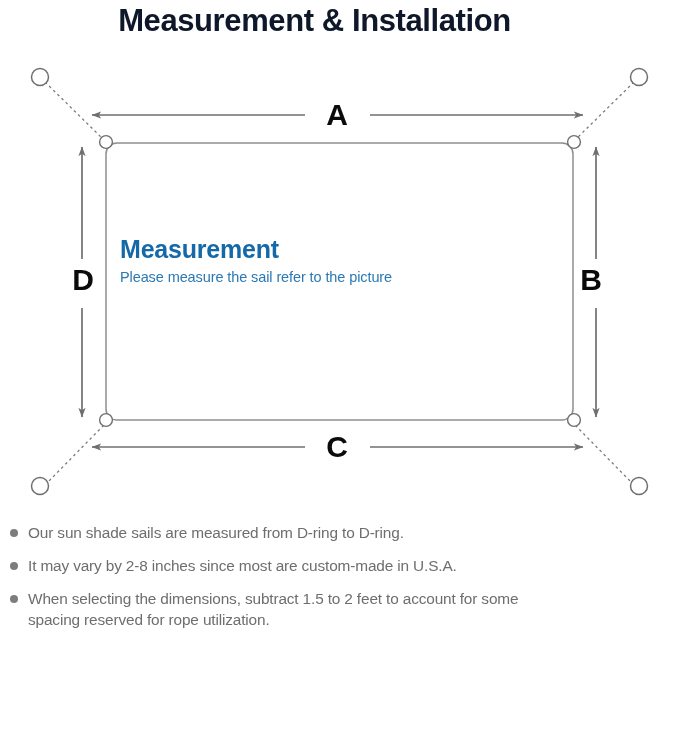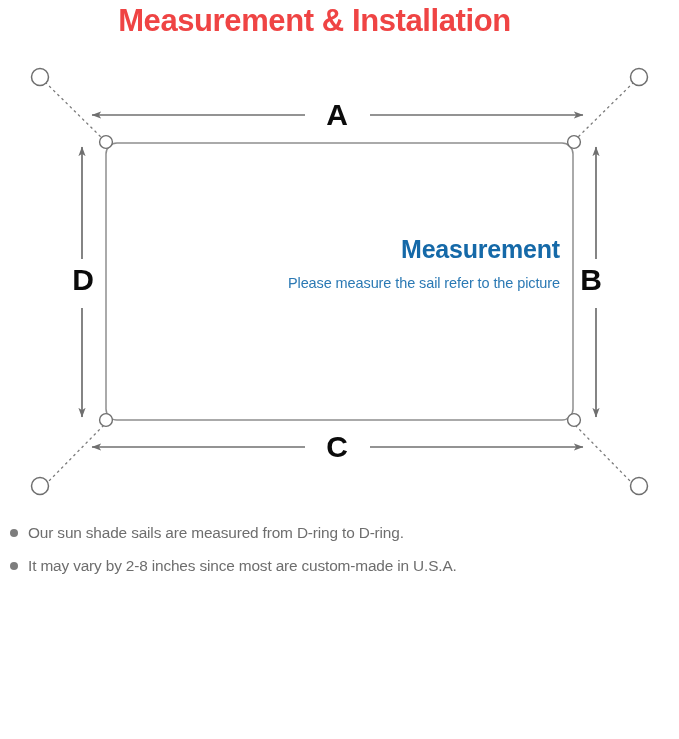--- a/index.html
+++ b/index.html
@@ -16,21 +16,21 @@
   }
 
   #page-title {
     position: absolute;
     left: 0;
     top: 0;
     width: 629px;
     text-align: center;
     font-size: 31px;
     font-weight: bold;
-    color: #ef4444;
+    color: #0f172a;
     letter-spacing: -0.4px;
     line-height: 40px;
     padding-top: 1px;
     white-space: nowrap;
   }
 
   #diagram {
     position: absolute;
     left: 0;
     top: 46px;
@@ -54,34 +54,34 @@
   #label-a { left: 313px; top: 54px; width: 48px; }
   #label-c { left: 313px; top: 386px; width: 48px; }
   #label-d { left: 66px; top: 219px; width: 34px; }
   #label-b { left: 574px; top: 219px; width: 34px; }
 
   #center-text {
     position: absolute;
     left: 120px;
     top: 188px;
     width: 440px;
-    text-align: right;
+    text-align: left;
   }
   #center-heading {
     font-size: 25px;
     font-weight: bold;
     color: #1569a8;
     line-height: 30px;
     letter-spacing: -0.2px;
   }
   #center-sub {
     font-size: 14.5px;
     color: #2b79b4;
     line-height: 22px;
-    margin-top: 8px;
+    margin-top: 2px;
     letter-spacing: -0.1px;
   }
 
   #notes {
     position: absolute;
     left: 0;
     top: 522px;
     width: 566px;
   }
   .note-item {
@@ -174,13 +174,17 @@
 
 <div id="notes">
   <div class="note-item">
     <span class="note-bullet"></span>
     <span>Our sun shade sails are measured from D-ring to D-ring.</span>
   </div>
   <div class="note-item">
     <span class="note-bullet"></span>
     <span>It may vary by 2-8 inches since most are custom-made in U.S.A.</span>
   </div>
+  <div class="note-item">
+    <span class="note-bullet"></span>
+    <span>When selecting the dimensions, subtract 1.5 to 2 feet to account for some spacing reserved for rope utilization.</span>
+  </div>
 </div>
 
 </body></html>

